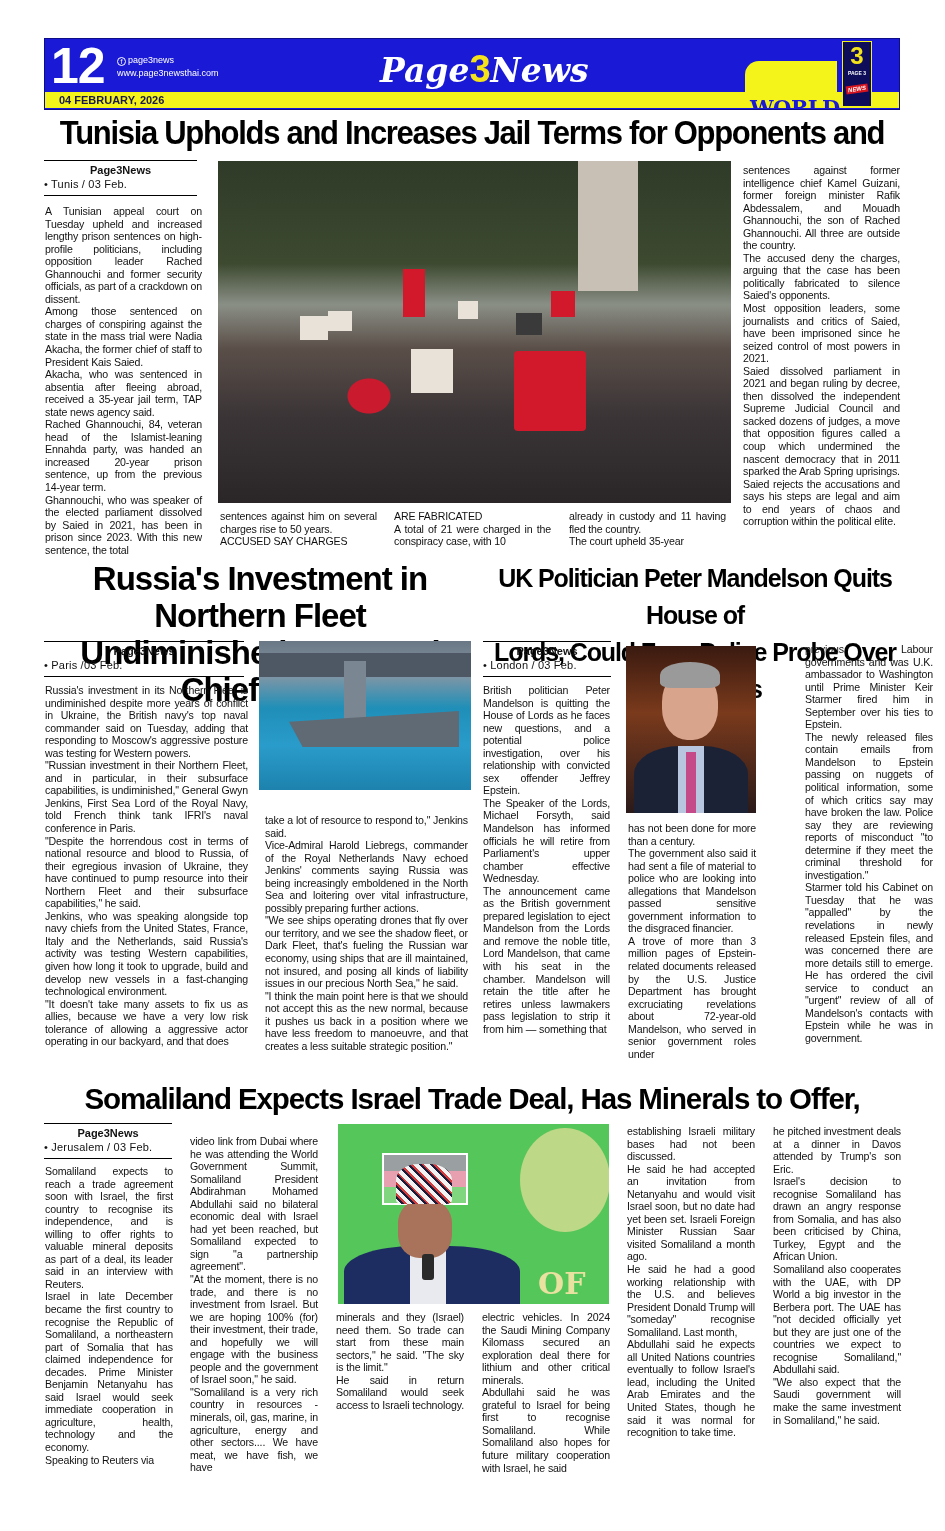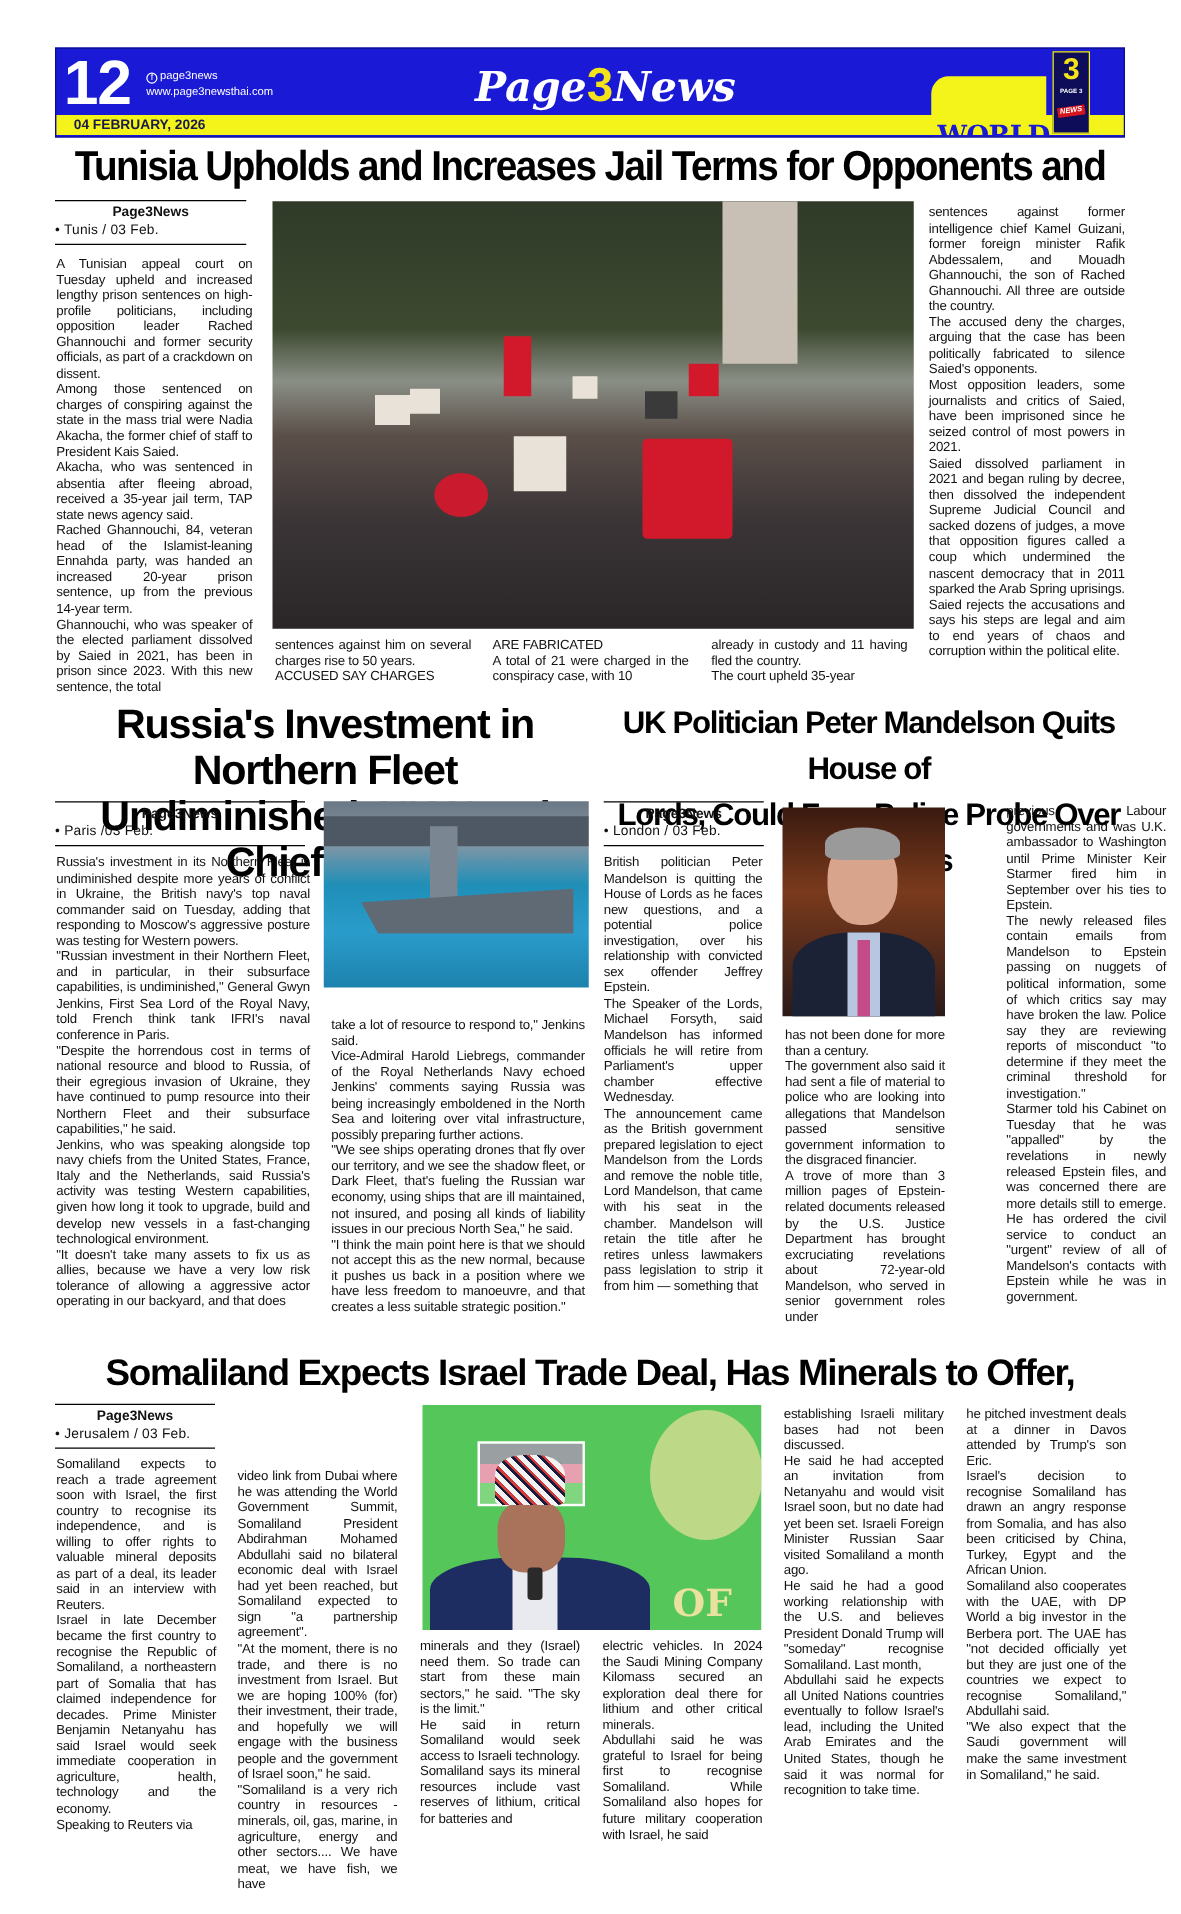--- a/index.html
+++ b/index.html
@@ -203,39 +203,38 @@
 <div class="abs headline h-soma">Somaliland Expects Israel Trade Deal, Has Minerals to Offer, Leader Says</div>
 <div class="abs dateline" style="left:44px; top:1123px; width:128px;">
   <div class="dl-source">Page3News</div>
   <div class="dl-place">• Jerusalem  /  03  Feb.</div>
 </div>
 <div class="abs col" style="left:45px; top:1165px; width:128px;">
   <p>Somaliland expects to reach a trade agreement soon with Israel, the first country to recognise its independence, and is willing to offer rights to valuable mineral deposits as part of a deal, its leader said in an interview with Reuters.</p>
   <p>Israel in late December became the first country to recognise the Republic of Somaliland, a northeastern part of Somalia that has claimed independence for decades. Prime Minister Benjamin Netanyahu has said Israel would seek immediate cooperation in agriculture, health, technology and the economy.</p>
   <p>Speaking to Reuters via</p>
 </div>
-<div class="abs col" style="left:190px; top:1175px; width:128px;">
+<div class="abs col" style="left:190px; top:1135px; width:128px;">
   <p>video link from Dubai where he was attending the World Government Summit, Somaliland President Abdirahman Mohamed Abdullahi said no bilateral economic deal with Israel had yet been reached, but Somaliland expected to sign "a partnership agreement".</p>
   <p>"At the moment, there is no trade, and there is no investment from Israel. But we are hoping 100% (for) their investment, their trade, and hopefully we will engage with the business people and the government of Israel soon," he said.</p>
   <p>"Somaliland is a very rich country in resources - minerals, oil, gas, marine, in agriculture, energy and other sectors.... We have meat, we have fish, we have</p>
 </div>
 <div class="abs img somali">
   <div class="seal"></div>
   <div class="flagbox"></div>
   <div class="suit"></div>
   <div class="shirt"></div>
   <div class="face"></div>
   <div class="hat"></div>
   <div class="mic"></div>
   <div class="text-of">OF SO</div>
 </div>
 <div class="abs col" style="left:336px; top:1311px; width:128px;">
   <p>minerals and they (Israel) need them. So trade can start from these main sectors," he said. "The sky is the limit."</p>
   <p>He said in return Somaliland would seek access to Israeli technology.</p>
-  <p>Somaliland says its mineral resources include vast reserves of lithium, critical for batteries and</p>
 </div>
 <div class="abs col" style="left:482px; top:1311px; width:128px;">
   <p>electric vehicles. In 2024 the Saudi Mining Company Kilomass secured an exploration deal there for lithium and other critical minerals.</p>
   <p>Abdullahi said he was grateful to Israel for being first to recognise Somaliland. While Somaliland also hopes for future military cooperation with Israel, he said</p>
 </div>
 <div class="abs col" style="left:627px; top:1125px; width:128px;">
   <p>establishing Israeli military bases had not been discussed.</p>
   <p>He said he had accepted an invitation from Netanyahu and would visit Israel soon, but no date had yet been set. Israeli Foreign Minister Russian Saar visited Somaliland a month ago.</p>
   <p>He said he had a good working relationship with the U.S. and believes President Donald Trump will "someday" recognise Somaliland. Last month,</p>
   <p>Abdullahi said he expects all United Nations countries eventually to follow Israel's lead, including the United Arab Emirates and the United States, though he said it was normal for recognition to take time.</p>

